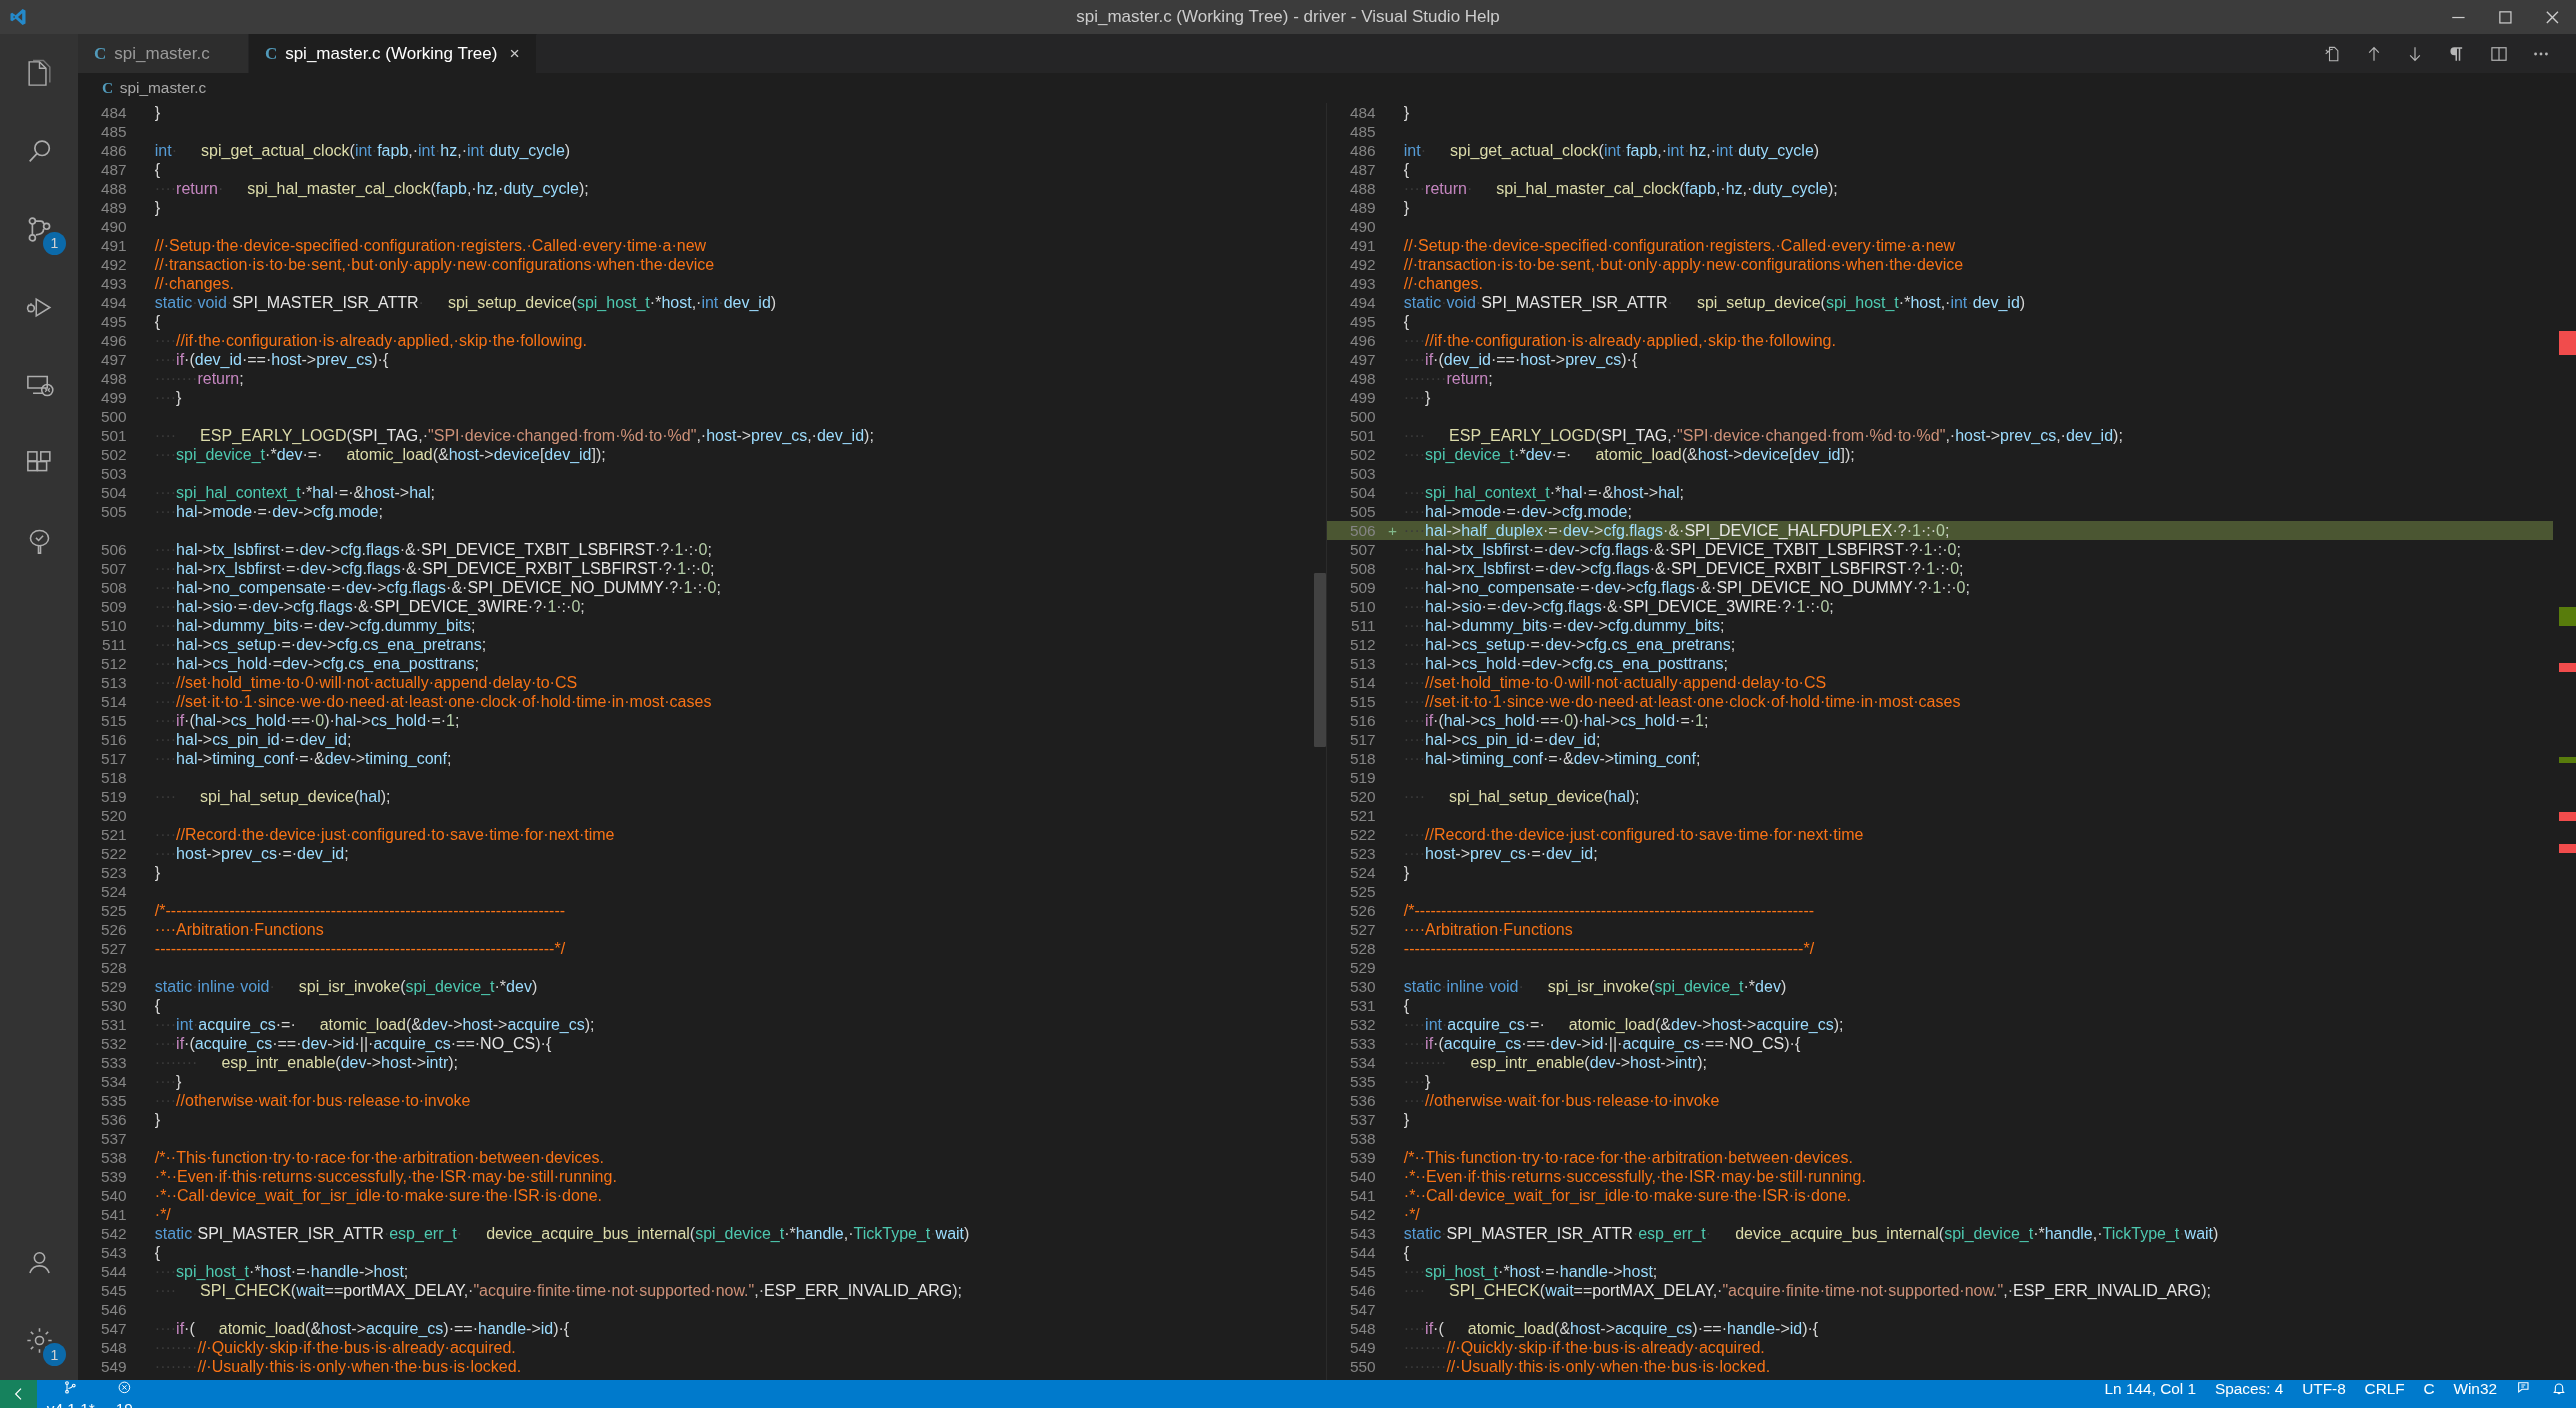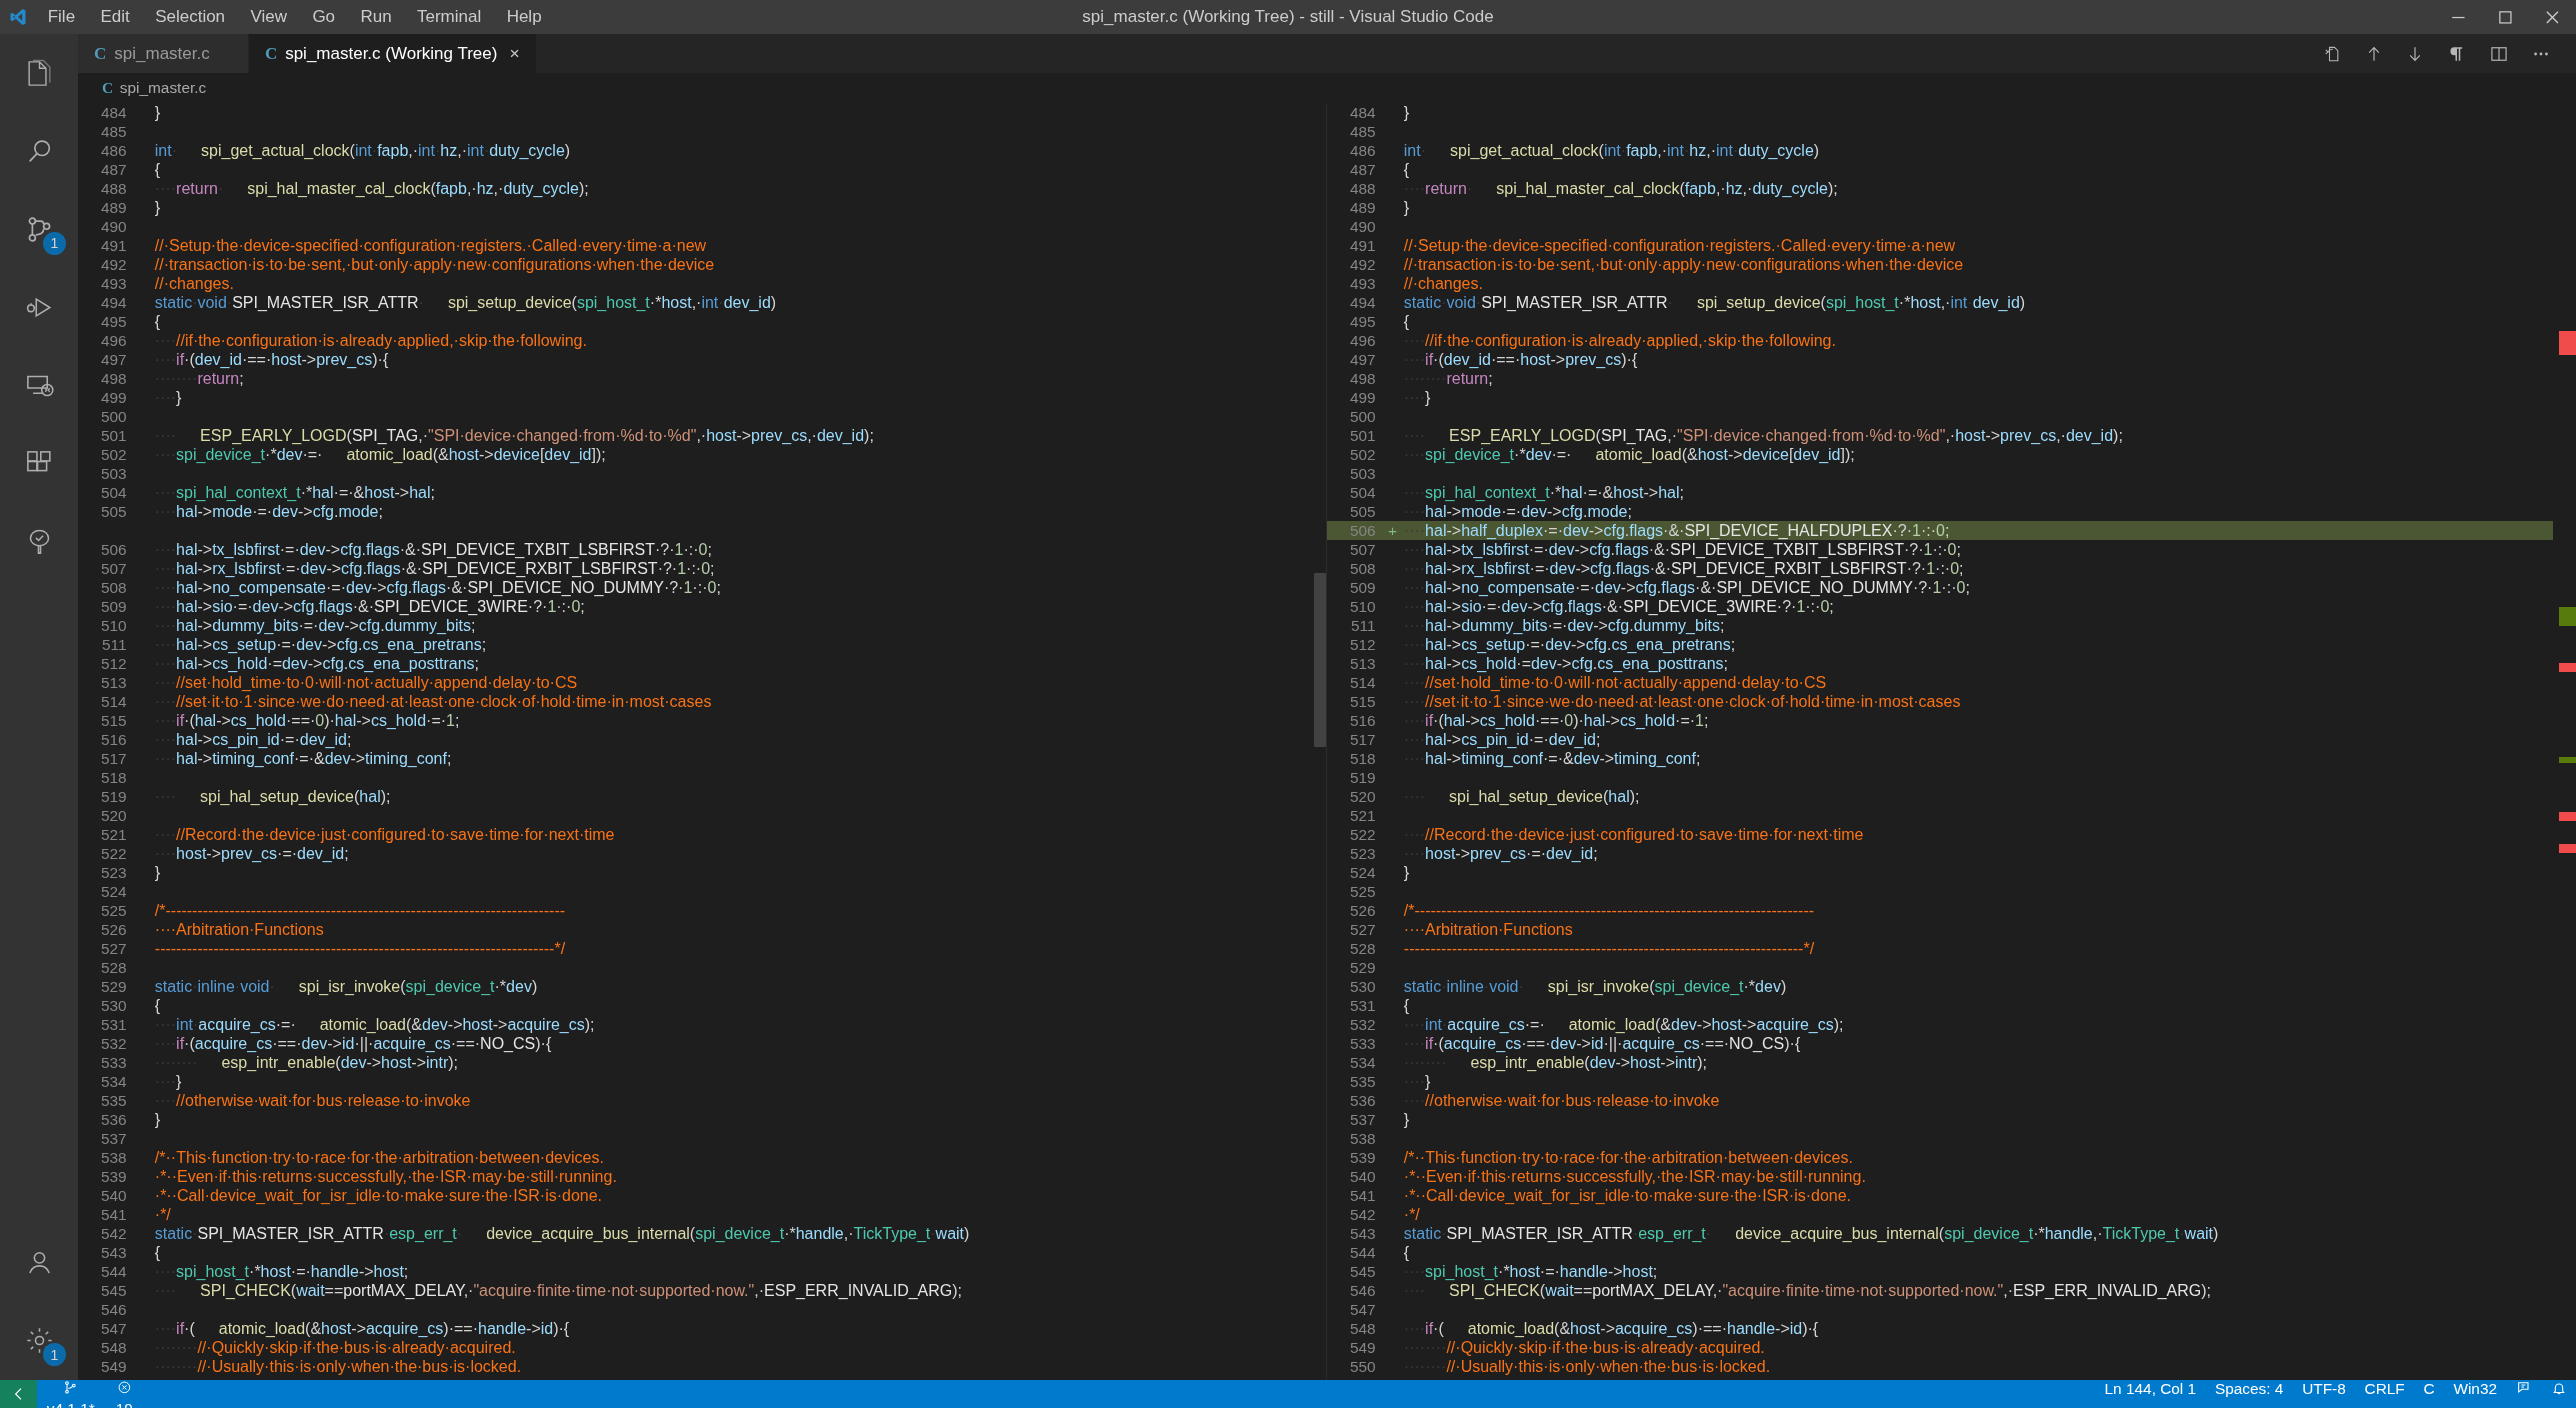--- a/index.html
+++ b/index.html
@@ -121,31 +121,21 @@
 <body>
 
 <div class="app">
 
   <div class="titlebar">
     <div class="vscode-logo">
       <svg width="20" height="20" viewBox="0 0 24 24">
           <path fill="#2489ca" d="M17.5 2.5 9.2 10 5 7 3 8.2v7.6L5 17l4.2-3 8.3 7.5L21 19.8V4.2l-3.5-1.7zM17 7.6v8.8l-5-4.4 5-4.4zM5.9 12 8 10.5v3L5.9 12z"></path>
         </svg>
     </div>
-    <div class="menu">
-      <div class="menu-item">File</div>
-      <div class="menu-item">Edit</div>
-      <div class="menu-item">Selection</div>
-      <div class="menu-item">View</div>
-      <div class="menu-item">Go</div>
-      <div class="menu-item">Run</div>
-      <div class="menu-item">Terminal</div>
-      <div class="menu-item">Help</div>
-    </div>
-    <div class="title-center">spi_master.c (Working Tree) - still - Visual Studio Code</div>
+    <div class="title-center">spi_master.c (Working Tree) - driver - Visual Studio Help</div>
     <div class="win-controls">
       <div class="win-btn">
         <svg width="14.8" height="14.8" viewBox="0 0 12 12">
             <rect x="1" y="5.6" width="10" height="1" fill="#ccc"></rect>
           </svg>
       </div>
       <div class="win-btn">
         <svg width="14.8" height="14.8" viewBox="0 0 12 12">
             <rect x="1.5" y="1.5" width="9" height="9" fill="none" stroke="#ccc" stroke-width="1"></rect>
           </svg>

